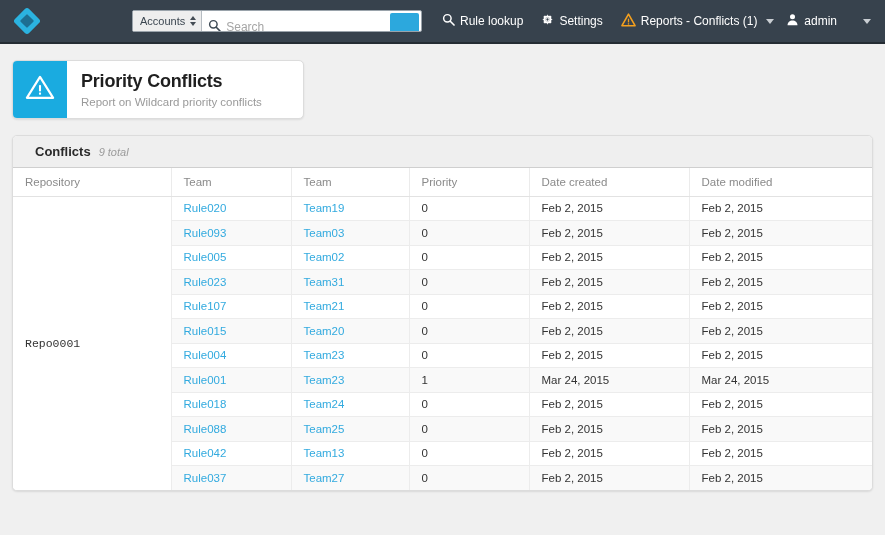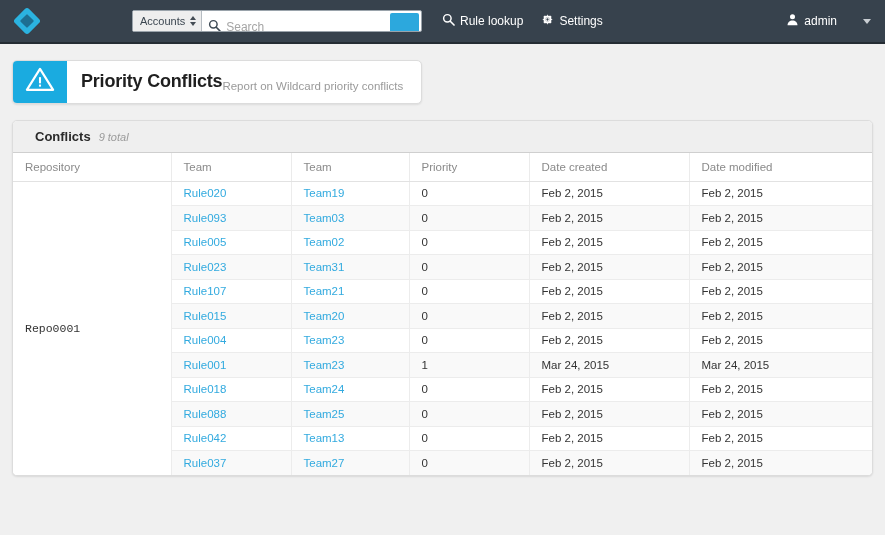--- a/index.html
+++ b/index.html
@@ -143,29 +143,29 @@
     min-width: 292px;
   }
   .title-icon {
     width: 54px;
     background: #1aabe0;
     display: flex; align-items: center; justify-content: center;
     flex: 0 0 54px;
   }
   .title-text {
     padding: 9px 18px 10px 14px;
-    display: flex; flex-direction: row; 
+    display: flex; flex-direction: column; 
   }
   .title-main {
     font-size: 18px; font-weight: bold; color: #1f1f1f;
     letter-spacing: -0.2px;
     line-height: 1.25;
   }
   .title-sub {
-    font-size: 11.5px; color: #9a9a9a; margin-top: 10px;
+    font-size: 11.5px; color: #9a9a9a; margin-top: 3px;
   }
 
   
   .table-card {
     margin: 16px 12px 0 12px;
     background: #ffffff;
     border: 1px solid #dcdcdc;
     border-radius: 5px;
     box-shadow: 0 1px 2px rgba(0,0,0,0.10);
     overflow: hidden;
@@ -267,20 +267,31 @@
       <span>
         <svg width="13" height="13" viewBox="0 0 16 16" fill="#ffffff">
           <path d="M8 5.2A2.8 2.8 0 1 0 8 10.8 2.8 2.8 0 0 0 8 5.2zm0 4.2A1.4 1.4 0 1 1 8 6.6a1.4 1.4 0 0 1 0 2.8z"></path>
           <path d="M14 9.1l-1.2-.3a4.9 4.9 0 0 0 0-1.6L14 6.9l-.6-1.9-1.2.3a4.9 4.9 0 0 0-1.1-1.1l.3-1.2L9.5 2.4l-.6 1.1a4.9 4.9 0 0 0-1.6 0l-.6-1.1-1.9.6.3 1.2a4.9 4.9 0 0 0-1.1 1.1l-1.2-.3L2.2 6.9l1.1.6a4.9 4.9 0 0 0 0 1.6l-1.1.6.6 1.9 1.2-.3a4.9 4.9 0 0 0 1.1 1.1l-.3 1.2 1.9.6.6-1.1a4.9 4.9 0 0 0 1.6 0l.6 1.1 1.9-.6-.3-1.2a4.9 4.9 0 0 0 1.1-1.1l1.2.3z" opacity="0"></path>
           <path d="M8 1.6l.55 1.45a5.3 5.3 0 0 1 1.3.54l1.42-.62 1.76 1.76-.62 1.42c.23.4.41.84.54 1.3L14.4 8l-1.45.55c-.13.46-.31.9-.54 1.3l.62 1.42-1.76 1.76-1.42-.62c-.4.23-.84.41-1.3.54L8 14.4l-.55-1.45a5.3 5.3 0 0 1-1.3-.54l-1.42.62-1.76-1.76.62-1.42a5.3 5.3 0 0 1-.54-1.3L1.6 8l1.45-.55c.13-.46.31-.9.54-1.3l-.62-1.42 1.76-1.76 1.42.62c.4-.23.84-.41 1.3-.54zM8 5.35A2.65 2.65 0 1 0 8 10.65 2.65 2.65 0 0 0 8 5.35z"></path>
         </svg>
       </span>
       <span>Settings</span>
     </div>
 
+    <div class="nav-item warn">
+      <span>
+        <svg width="15" height="14" viewBox="0 0 16 15">
+          <path d="M8 1.2 L15 13.6 L1 13.6 Z" fill="none" stroke="#f5a01e" stroke-width="1.7" stroke-linejoin="round"></path>
+          <rect x="7.3" y="6.1" width="1.4" height="4" fill="#f5a01e"></rect>
+          <rect x="7.3" y="11" width="1.4" height="1.4" fill="#f5a01e"></rect>
+        </svg>
+      </span>
+      <span>Reports - Conflicts (1)</span>
+      <span class="caret-dn"></span>
+    </div>
   </div>
 
   <div class="user-area">
     <div class="nav-item">
       <span>
         <svg width="13" height="13" viewBox="0 0 16 16" fill="#ffffff">
           <circle cx="8" cy="4.6" r="3.1"></circle>
           <path d="M1.9 15c0-3.4 2.7-5.8 6.1-5.8s6.1 2.4 6.1 5.8z"></path>
         </svg>
       </span>

